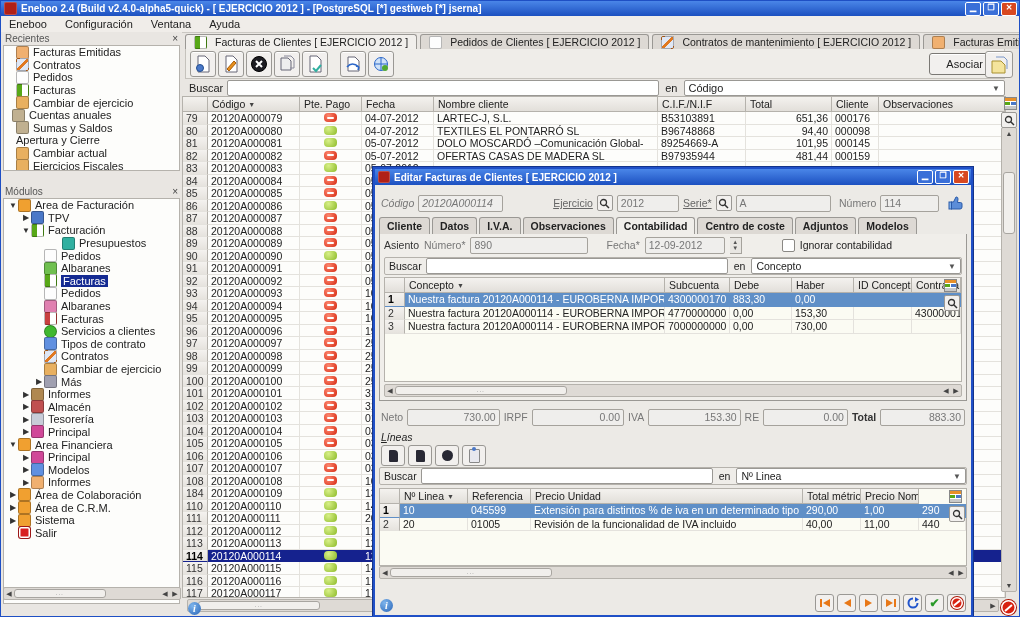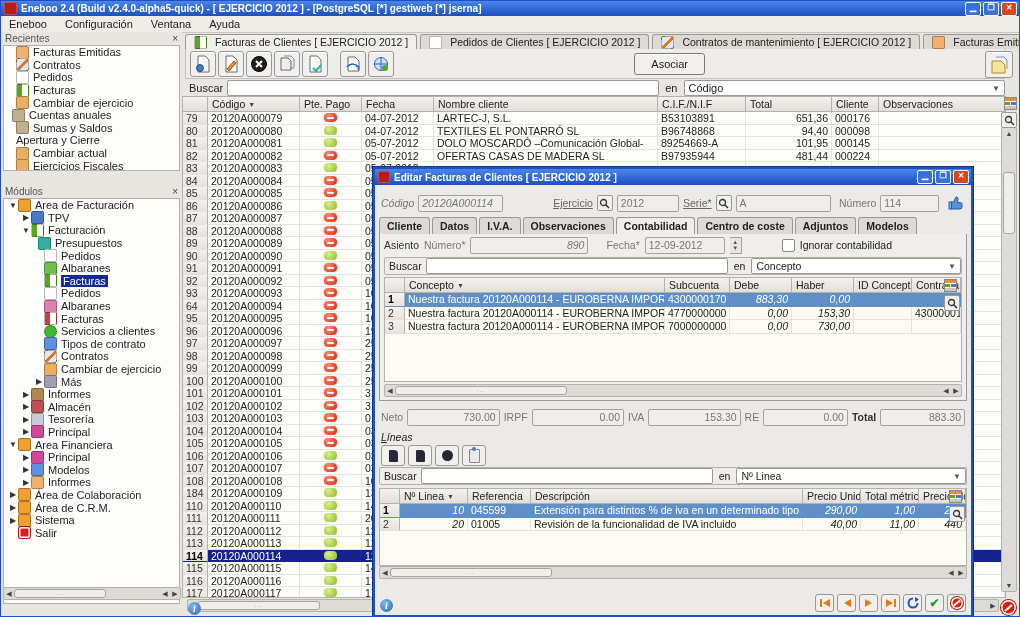--- a/index.html
+++ b/index.html
@@ -61,21 +61,21 @@
   .tabbar{position:absolute;left:184px;top:33px;right:14px;height:15px;display:flex;gap:3px;border-bottom:1px solid #9a9894;}
   .mtab{display:flex;align-items:center;gap:4px;padding:0 8px;background:#ddd9d4;
     border:1px solid #9a9894;border-bottom:none;border-radius:3px 3px 0 0;font-size:10.5px;white-space:nowrap;}
   .mtab.active{background:#f1efec;position:relative;top:0px;border-bottom:1px solid #f1efec;margin-bottom:-1px;}
   .toolbar{position:absolute;left:184px;top:48px;right:14px;height:29px;background:#efede9;
     border:1px solid #c5c2bc;border-top:none;display:flex;align-items:center;padding:0 4px;}
   .tbtn{width:24px;height:24px;background:#f2f0ee;border:1px solid #9a9894;border-radius:3px;
     box-shadow:inset 0 1px 0 #fff;display:flex;align-items:center;justify-content:center;margin-right:2px;}
   .tbtn svg{display:block}
   .gap8{width:10px;}
-  .btn-asociar{margin-left:auto;margin-right:295px;height:20px;padding:0 16px;background:#f2f0ee;
+  .btn-asociar{margin-left:auto;height:20px;padding:0 16px;background:#f2f0ee;
     border:1px solid #7a7874;border-radius:3px;box-shadow:inset 0 1px 0 #fff;font-size:11px;display:flex;align-items:center;}
   .btn-asociar::first-letter{text-decoration:underline;}
   .docs-btn{position:absolute;right:4px;top:50px;width:26px;height:25px;}
   
   .searchrow{display:flex;align-items:center;height:16px;}
   .main-search{position:absolute;left:184px;top:79px;right:14px;}
   .srch-label{padding:0 4px;text-align:right;}
   .srch-input{flex:0 0 auto;height:14px;background:#fff;border:1px solid #9a9894;border-radius:2px;}
   .srch-en{padding:0 6px;}
   .srch-sel{flex:1;height:14px;background:#fff;border:1px solid #9a9894;border-radius:2px;
@@ -140,21 +140,21 @@
   .ctable{height:103px;}
   .crow,.chead{display:grid;grid-template-columns:20px 260px 65px 62px 62px 58px 1fr;}
   .ltable{height:76px;}
   .lrow,.lhead{display:grid;grid-template-columns:20px 68px 63px 272px 58px 58px 1fr;}
   .chead,.lhead{height:15px;}
   .crow,.lrow{height:13.5px;}
   .crow>span,.lrow>span{border-right:1px solid #e4e2dd;border-bottom:1px solid #e4e2dd;padding:0 3px;
     font-size:10.5px;line-height:13px;white-space:nowrap;overflow:hidden;}
   .crow.rsel>span,.lrow.rsel>span{background:#5f8fc7;color:#fff;border-color:#5f8fc7;}
   .crow.rsel>.c-num,.lrow.rsel>.c-num{background:linear-gradient(#f4f2ef,#e6e3de);color:#000;font-weight:bold;}
-  .ar{text-align:right;font-style:italic;}
+  .ar{text-align:left;}
   .tbl-icons{position:absolute;right:1px;top:1px;display:flex;flex-direction:column;gap:1px;z-index:4;}
   .d-hscroll{position:relative;margin:2px 4px;}
   .totals{position:absolute;left:0;top:237px;right:0;height:22px;display:flex;align-items:center;padding:0 6px;gap:4px;}
   .totals .finput{text-align:right;}
   .tot-label{font-weight:bold;color:#333;}
   .lineas-lbl{position:absolute;left:6px;top:262px;font-style:italic;}
   .lineas-lbl::first-letter{text-decoration:underline;}
   .linebtns{position:absolute;left:6px;top:276px;display:flex;gap:3px;}
   .lbtn{width:22px;height:19px;background:#f2f0ee;border:1px solid #9a9894;border-radius:3px;
     display:flex;align-items:center;justify-content:center;}
@@ -255,21 +255,21 @@
         <div class="trow" style="padding-left: 17px;">
       <span class="tw">▶</span>
       <span class="icn i-monitor"></span>
       <span class="lbl">TPV</span>
     </div>
         <div class="trow" style="padding-left: 17px;">
       <span class="tw">▼</span>
       <span class="icn i-chart-green"></span>
       <span class="lbl">Facturación</span>
     </div>
-        <div class="trow" style="padding-left: 24px;">
+        <div class="trow" style="padding-left: 48px;">
       <span class="tw"></span>
       <span class="icn i-doc-teal"></span>
       <span class="lbl">Presupuestos</span>
     </div>
         <div class="trow" style="padding-left: 30px;">
       <span class="tw"></span>
       <span class="icn i-doc-plain"></span>
       <span class="lbl">Pedidos</span>
     </div>
         <div class="trow" style="padding-left: 30px;">
@@ -532,21 +532,21 @@
         <div class="irow">
       <span class="c-num">82</span>
       <span>20120A000082</span>
       <span class="c-pte">
             <span class="dot dot-red"></span>
           </span>
       <span>05-07-2012</span>
       <span>OFERTAS CASAS DE MADERA SL</span>
       <span>B97935944</span>
       <span class="c-tot">481,44</span>
-      <span>000224</span>
+      <span>000159</span>
       <span></span>
     </div>
         <div class="irow">
       <span class="c-num">83</span>
       <span>20120A000083</span>
       <span class="c-pte">
             <span class="dot dot-green"></span>
           </span>
       <span>05-07-2012</span>
       <span></span>
@@ -679,21 +679,21 @@
             <span class="dot dot-red"></span>
           </span>
       <span>10-07-2012</span>
       <span></span>
       <span></span>
       <span class="c-tot"></span>
       <span></span>
       <span></span>
     </div>
         <div class="irow">
-      <span class="c-num">64</span>
+      <span class="c-num">94</span>
       <span>20120A000094</span>
       <span class="c-pte">
             <span class="dot dot-red"></span>
           </span>
       <span>10-07-2012</span>
       <span></span>
       <span></span>
       <span class="c-tot"></span>
       <span></span>
       <span></span>
@@ -1219,21 +1219,20 @@
 
     <div class="d-ltable-wrap">
       <div class="dtable ltable">
         <div class="lhead">
           <span class="hcell"></span>
           <span class="hcell">
               <span>Nº Linea</span>
               <span style="font-size:7px;color:#444">▼</span>
             </span>
           <span class="hcell">Referencia</span>
-          <span class="hcell">Descripción</span>
           <span class="hcell">Precio Unidad</span>
           <span class="hcell">Total métrico</span>
           <span class="hcell">Precio Nomi</span>
         </div>
         <div>
             <div class="lrow rsel">
       <span class="c-num">1</span>
       <span class="ar">10</span>
       <span>045599</span>
       <span>Extensión para distintos % de iva en un determinado tipo de impuesto</span>

